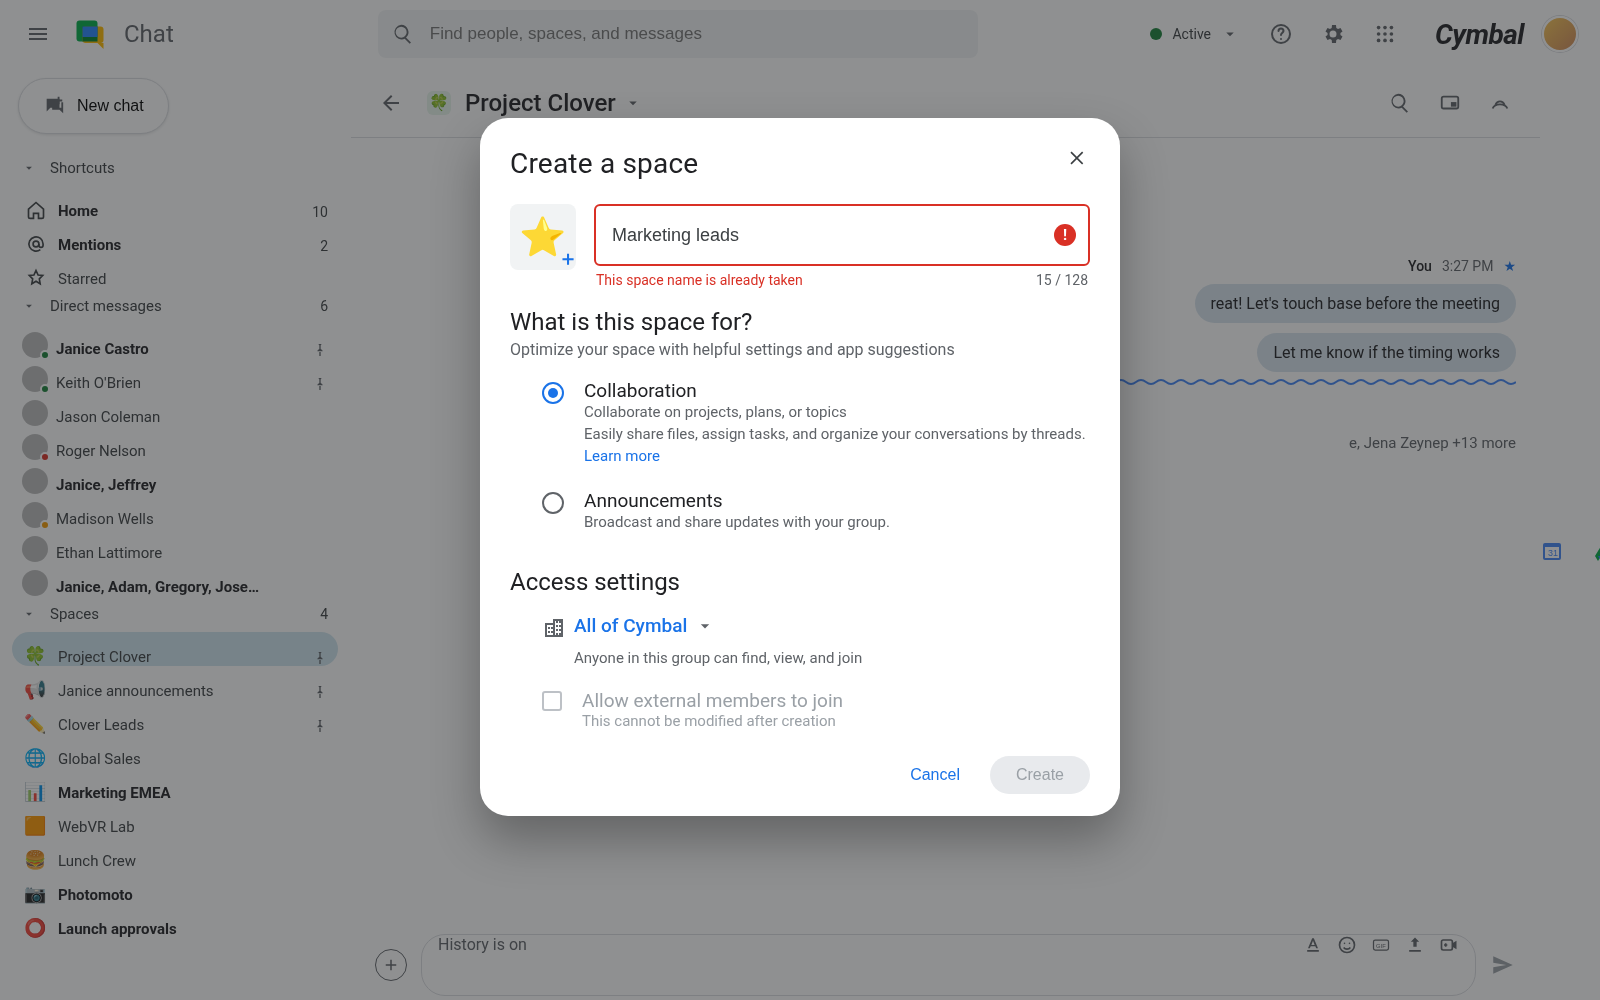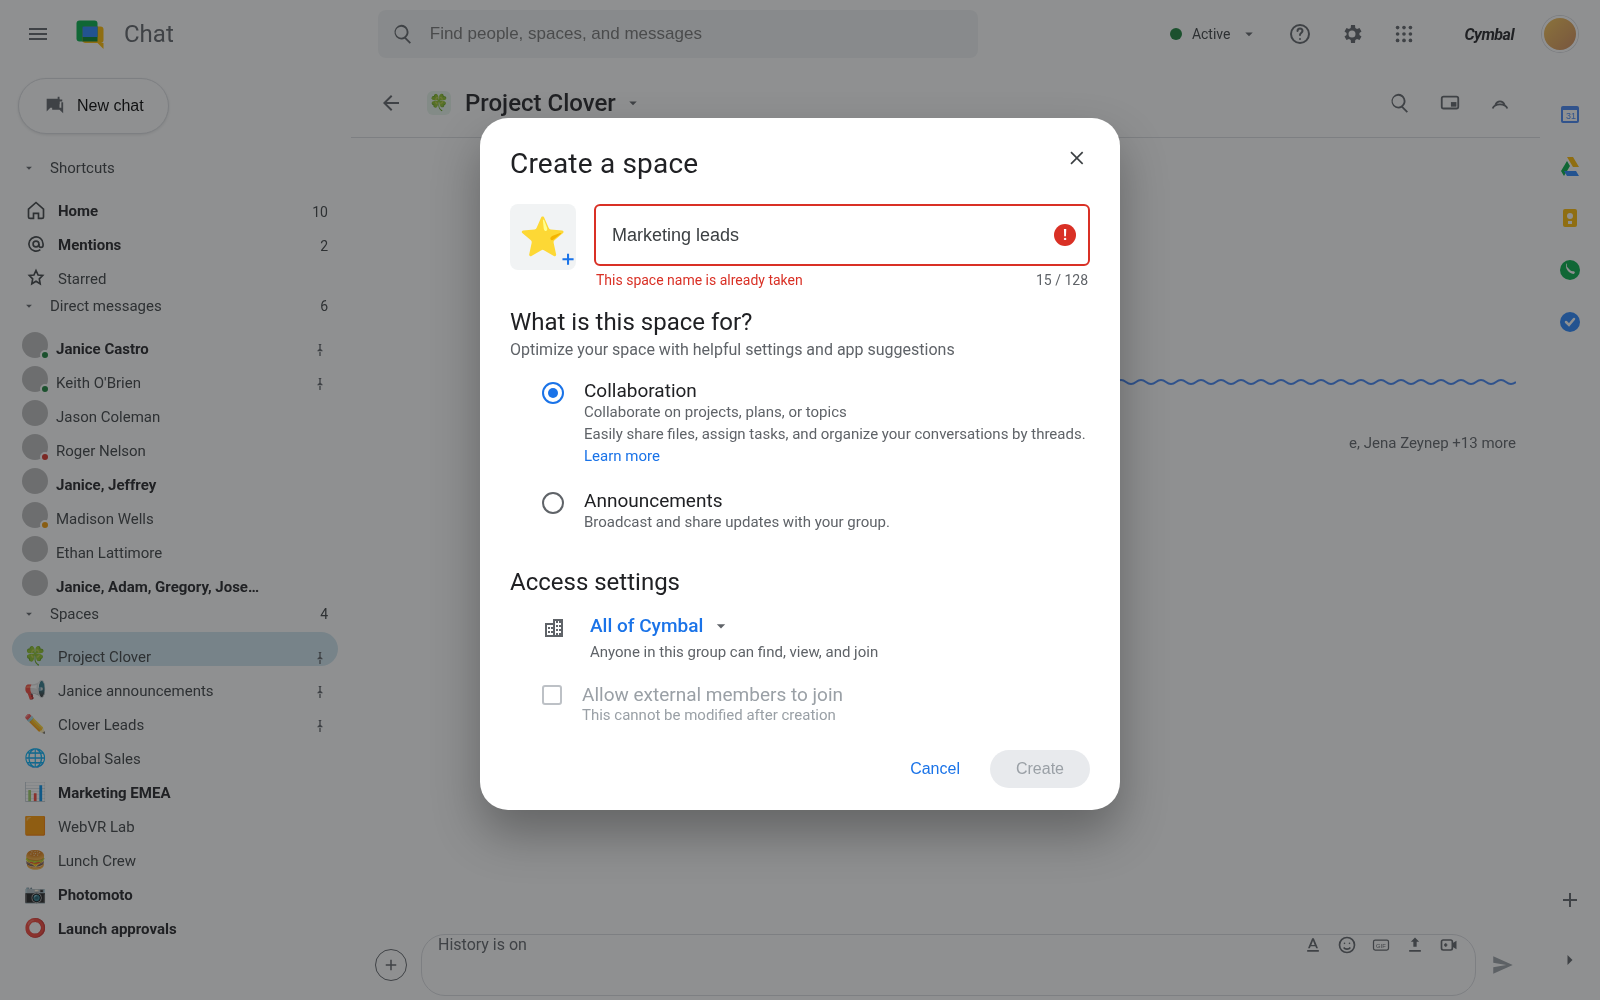--- a/index.html
+++ b/index.html
@@ -21,28 +21,28 @@
 
 .topbar{height:68px;display:flex;align-items:center;padding:0 16px;gap:8px}
 .iconbtn{width:44px;height:44px;border-radius:50%;display:flex;align-items:center;justify-content:center;cursor:pointer;color:#5f6368}
 .logo{width:44px;height:44px;display:flex;align-items:center;justify-content:center}
 .app-title{font-size:24px;color:#5f6368;margin-left:4px;margin-right:36px}
 .search{flex:0 0 600px;height:48px;background:#f1f3f4;border-radius:8px;display:flex;align-items:center;padding:0 14px;color:#5f6368;gap:14px;margin-left:160px}
 .search input{border:none;background:transparent;outline:none;font-size:17px;color:#5f6368;flex:1}
 .topbar .spacer{flex:1}
 .status-chip{height:40px;border-radius:8px;display:flex;align-items:center;gap:10px;padding:0 12px;color:#3c4043;cursor:pointer}
 .status-dot{width:12px;height:12px;border-radius:50%;background:#188038}
-.org-label{font-weight:700;font-size:16px;font-style:italic;margin:0 20px;letter-spacing:-0.5px}
+.org-label{font-weight:700;font-size:28px;font-style:italic;margin:0 10px;letter-spacing:-0.5px}
 .avatar{width:36px;height:36px;border-radius:50%;background:linear-gradient(135deg,#f6c453,#d08a5a);border:2px solid #fff;box-shadow:0 0 0 1px #dadce0}
 
 
 .layout{display:flex;height:calc(100% - 68px)}
 .left{width:350px;padding:4px 12px 12px 12px;overflow:hidden}
 .main{flex:1;border-left:1px solid transparent;position:relative;display:flex;flex-direction:column}
-.right-rail{width:60px;display:flex;flex-direction:column;align-items:center;gap:28px;padding-top:34px}
+.right-rail{width:60px;display:flex;align-items:center;gap:28px;padding-top:34px}
 
 
 .new-chat{display:inline-flex;align-items:center;gap:12px;height:56px;padding:0 24px;border-radius:30px;border:1px solid var(--border);background:#fff;font-size:16px;font-weight:500;cursor:pointer;margin:6px 0 16px 6px;box-shadow:0 1px 3px rgba(60,64,67,.15)}
 .section-header{display:flex;align-items:center;height:36px;padding:0 10px;gap:14px;cursor:pointer;color:#3c4043}
 .section-header .label{font-size:15px;font-weight:400;flex:1}
 .nav-item{display:flex;align-items:flex-end;height:34px;padding:0 10px;gap:8px;border-radius:20px;cursor:pointer;color:#3c4043}
 .nav-item.active{background:#cfe5ee}
 .nav-item .label{flex:1;font-size:15px;white-space:nowrap;overflow:hidden;text-overflow:ellipsis}
 .nav-item.bold .label{font-weight:700;color:#202124}
 .badge{font-size:14px;color:#3c4043;min-width:20px;text-align:right}
@@ -98,24 +98,24 @@
 .helper-row .count{color:#5f6368}
 .section-title{font-size:24px;margin:20px 0 4px 0}
 .section-sub{color:#5f6368;font-size:16px;margin-bottom:12px}
 .radio-row{display:flex;gap:20px;padding:8px 0 14px 32px;align-items:flex-start}
 .radio{width:22px;height:22px;border:2px solid #5f6368;border-radius:50%;margin-top:3px;flex:none;position:relative}
 .radio.checked{border-color:var(--blue)}
 .radio.checked::after{content:"";position:absolute;inset:4px;background:var(--blue);border-radius:50%}
 .radio-label{font-size:19px;color:#202124}
 .radio-desc{font-size:15px;color:#5f6368;line-height:1.45}
 .radio-desc a{color:var(--blue);text-decoration:none}
-.access-row{display:flex;gap:24px;align-items:flex-start;padding:14px 0 8px 32px}
+.access-row{display:flex;gap:8px;align-items:flex-start;padding:14px 0 8px 32px}
 .access-ico{width:24px;height:24px;margin-top:2px;color:#5f6368;flex:none}
 .access-main{color:var(--blue);font-size:19px;font-weight:500;display:flex;align-items:center;gap:8px}
-.access-sub{color:#5f6368;font-size:15px;margin-top:6px}
+.access-sub{color:#5f6368;font-size:15px;margin-top:12px}
 .ext-row{display:flex;gap:20px;align-items:flex-start;padding:14px 0 8px 32px;color:#9aa0a6}
 .checkbox{width:20px;height:20px;border:2px solid #bdc1c6;border-radius:3px;margin-top:2px;flex:none}
 .ext-title{font-size:19px}
 .ext-sub{font-size:15px}
 .dialog-actions{display:flex;justify-content:flex-end;gap:12px;margin-top:18px}
 .btn-text{padding:10px 18px;border-radius:22px;font-size:16px;cursor:pointer;border:none;background:transparent;color:var(--blue);font-weight:500}
 .btn-filled{padding:10px 26px;border-radius:22px;font-size:16px;cursor:pointer;border:none;background:#e8eaed;color:#9aa0a6;font-weight:500}
 
 
 svg{display:block}
@@ -389,20 +389,29 @@
         <div class="iconbtn">
             <svg width="22" height="22" viewBox="0 0 24 24" fill="none" stroke="#5f6368" stroke-width="2">
               <path d="M4 18c2-6 14-6 16 0"></path>
               <path d="M7 14c2-5 8-5 10 0"></path>
             </svg>
           </div>
       </div>
     </div>
 
     <div class="messages">
+      <div class="msg-right" style="top:120px">
+        <div class="msg-meta">
+          <span class="you">You</span>
+          <span>3:27 PM</span>
+          <span class="star-blue">★</span>
+        </div>
+        <div class="bubble">reat! Let's touch base before the meeting</div>
+        <div class="bubble">Let me know if the timing works</div>
+      </div>
       <div class="wavy">
         <svg viewBox="0 0 600 8" preserveAspectRatio="none">
             <path d="M0 4 Q5 0 10 4 T20 4 T30 4 T40 4 T50 4 T60 4 T70 4 T80 4 T90 4 T100 4 T110 4 T120 4 T130 4 T140 4 T150 4 T160 4 T170 4 T180 4 T190 4 T200 4 T210 4 T220 4 T230 4 T240 4 T250 4 T260 4 T270 4 T280 4 T290 4 T300 4 T310 4 T320 4 T330 4 T340 4 T350 4 T360 4 T370 4 T380 4 T390 4 T400 4 T410 4 T420 4 T430 4 T440 4 T450 4 T460 4 T470 4 T480 4 T490 4 T500 4 T510 4 T520 4 T530 4 T540 4 T550 4 T560 4 T570 4 T580 4 T590 4 T600 4" stroke="#4285f4" stroke-width="2" fill="none"></path>
           </svg>
       </div>
       <div class="read-by">e, Jena Zeynep +13 more</div>
     </div>
 
     <div class="composer-row">
       <div class="iconbtn" style="border:1.5px solid #5f6368;width:32px;height:32px">

